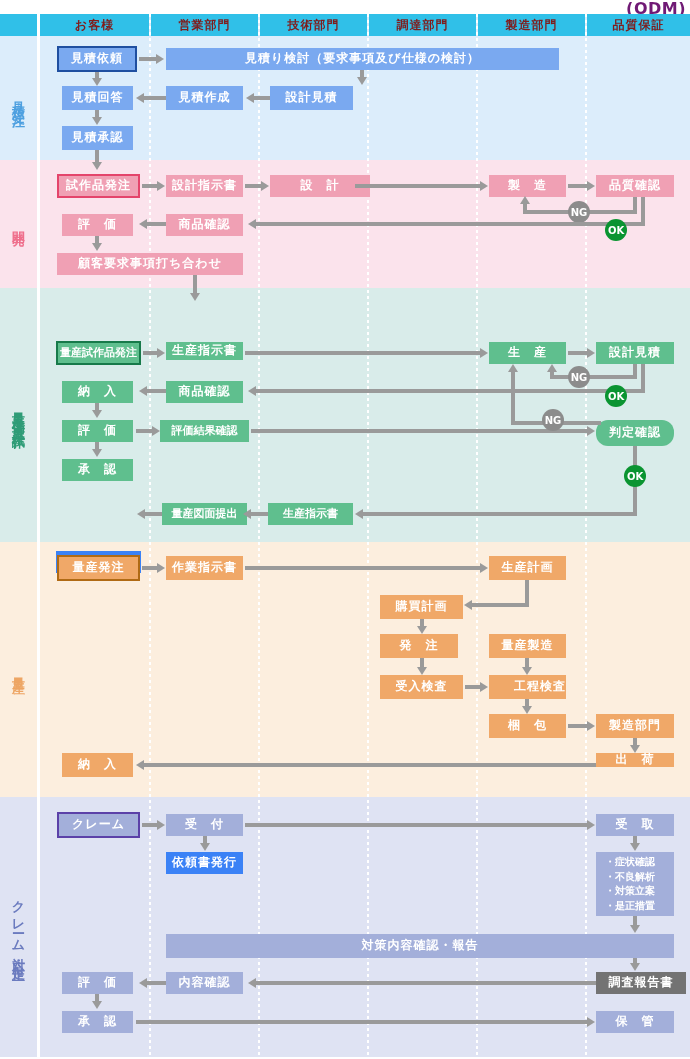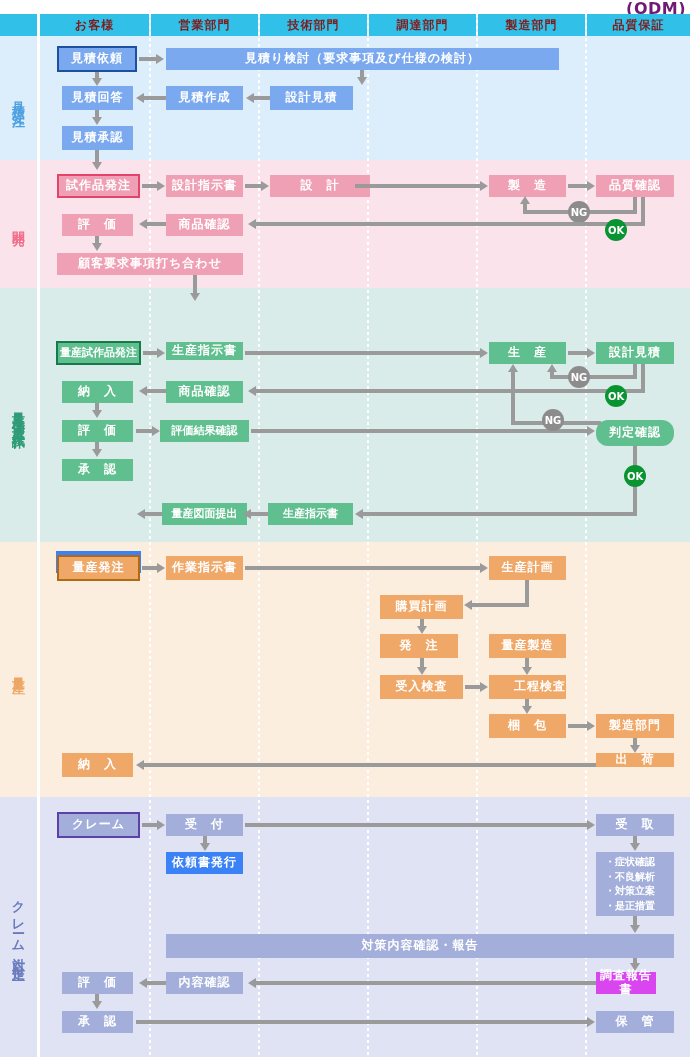--- a/index.html
+++ b/index.html
@@ -392,21 +392,21 @@
     <span>・対策立案</span>
     <span>・是正措置</span>
   </div>
 
   <div class="box" style="left:62px;top:972px;width:71px;height:22px;background:#a3afda;">
       <span>評　価</span>
     </div>
   <div class="box" style="left:166px;top:972px;width:77px;height:22px;background:#a3afda;">
       <span>内容確認</span>
     </div>
-  <div class="box" style="left:596px;top:972px;width:60px;height:22px;background:#d946ef;">
+  <div class="box" style="left:596px;top:972px;width:90px;height:22px;background:#737373;">
       <span>調査報告書</span>
     </div>
 
   <div class="box" style="left:62px;top:1011px;width:71px;height:22px;background:#a3afda;">
       <span>承　認</span>
     </div>
   <div class="box" style="left:596px;top:1011px;width:78px;height:22px;background:#a3afda;">
       <span>保　管</span>
     </div>
 

